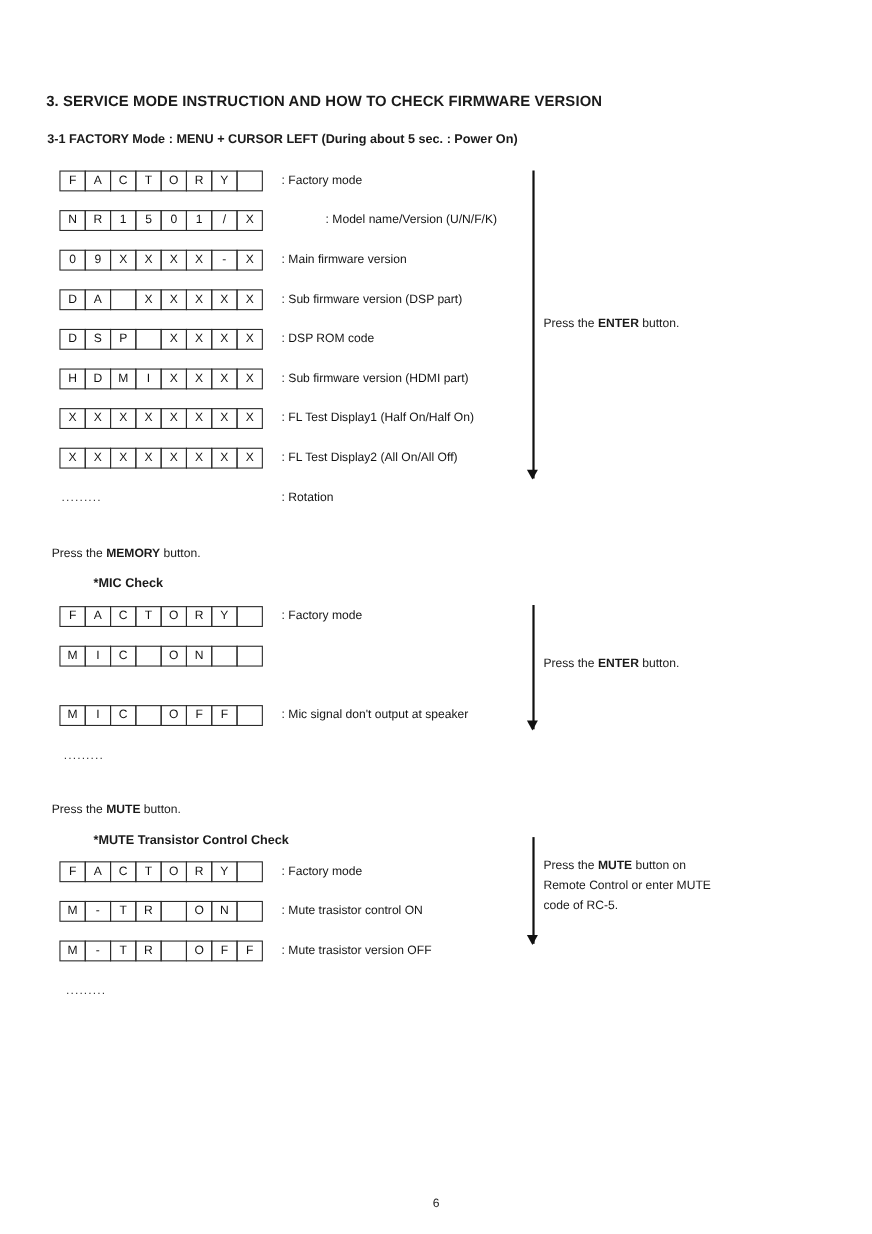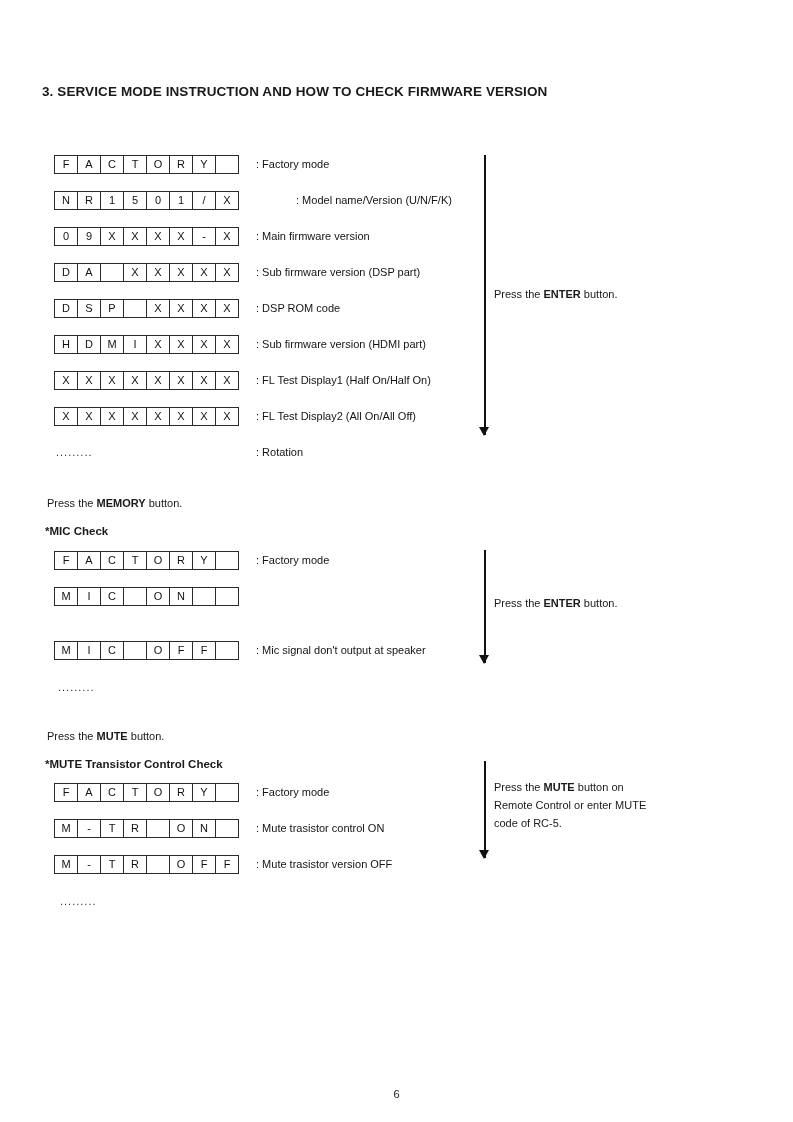--- a/index.html
+++ b/index.html
@@ -85,20 +85,21 @@
     font-size: 11px;
     white-space: nowrap;
   }
   .para b, .bold { font-weight: bold; }
 
   .h-star {
     position: absolute;
     font-size: 11.5px;
     font-weight: bold;
     white-space: nowrap;
+    margin-left: 40px;
   }
 
   
   .arrow {
     position: absolute;
     width: 11px;
   }
   .arrow .shaft {
     position: absolute;
     left: 5px;
@@ -139,20 +140,21 @@
     font-size: 11px;
     color: #222;
   }
 </style>
 </head>
 <body>
 
 <div class="page">
 
   <div class="h-section">3.  SERVICE MODE INSTRUCTION AND HOW TO CHECK FIRMWARE VERSION</div>
+  <div class="h-sub">3-1 FACTORY Mode : MENU + CURSOR LEFT (During about 5 sec. : Power On)</div>
 
   <div class="grid-row" style="left:54px; top:139px;">
     <div class="cell">F</div>
     <div class="cell">A</div>
     <div class="cell">C</div>
     <div class="cell">T</div>
     <div class="cell">O</div>
     <div class="cell">R</div>
     <div class="cell">Y</div>
     <div class="cell"></div>

